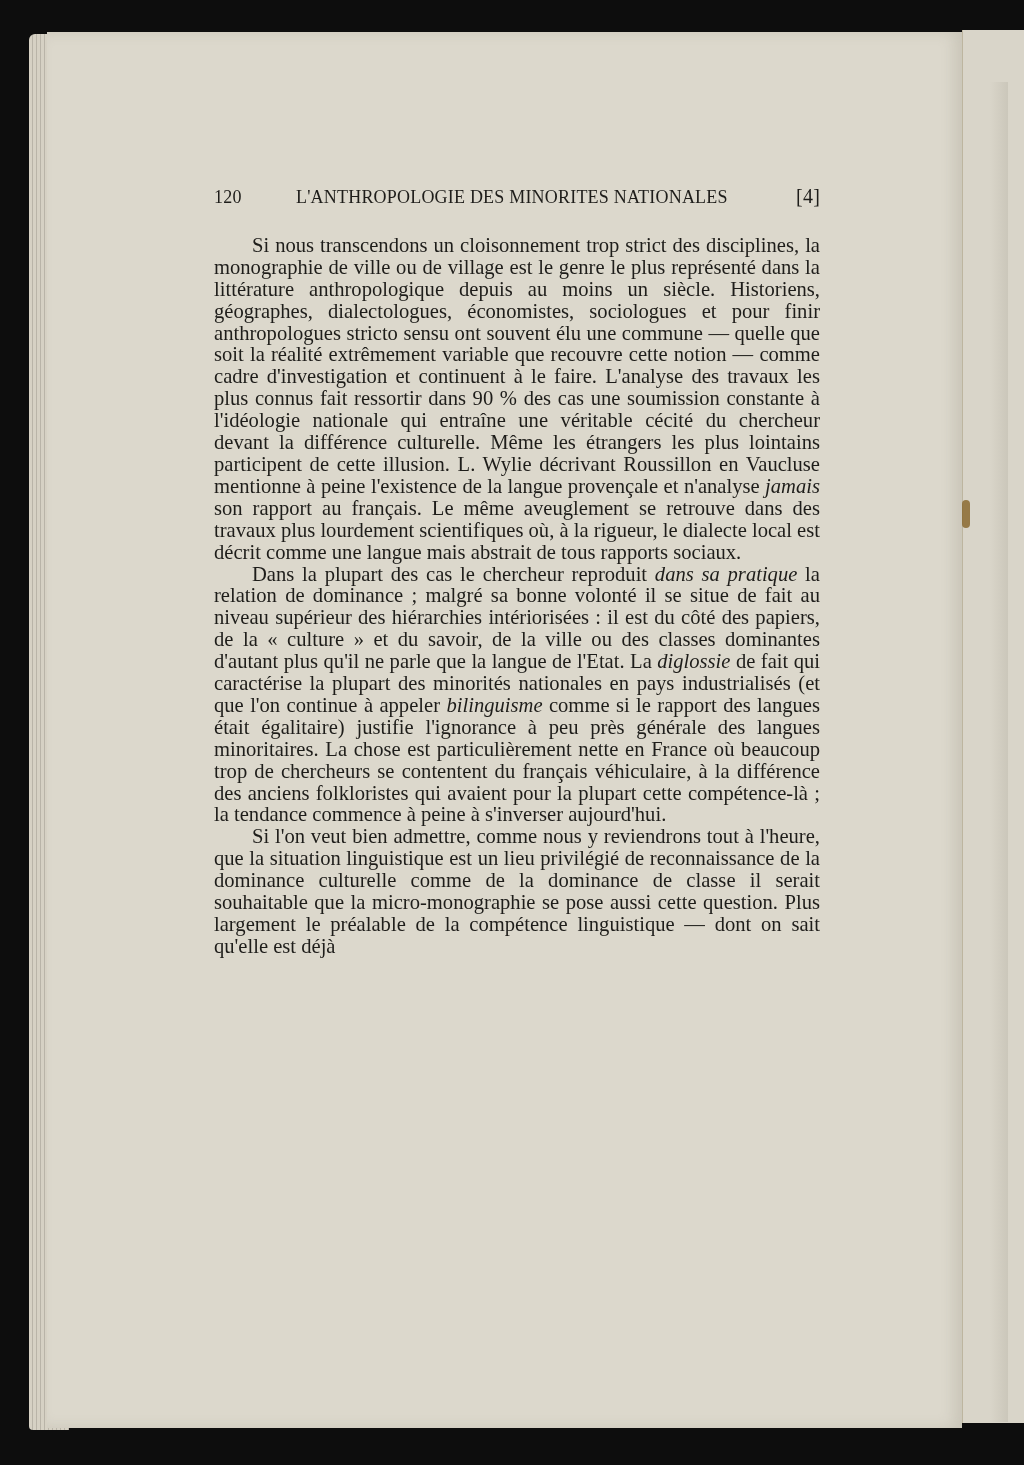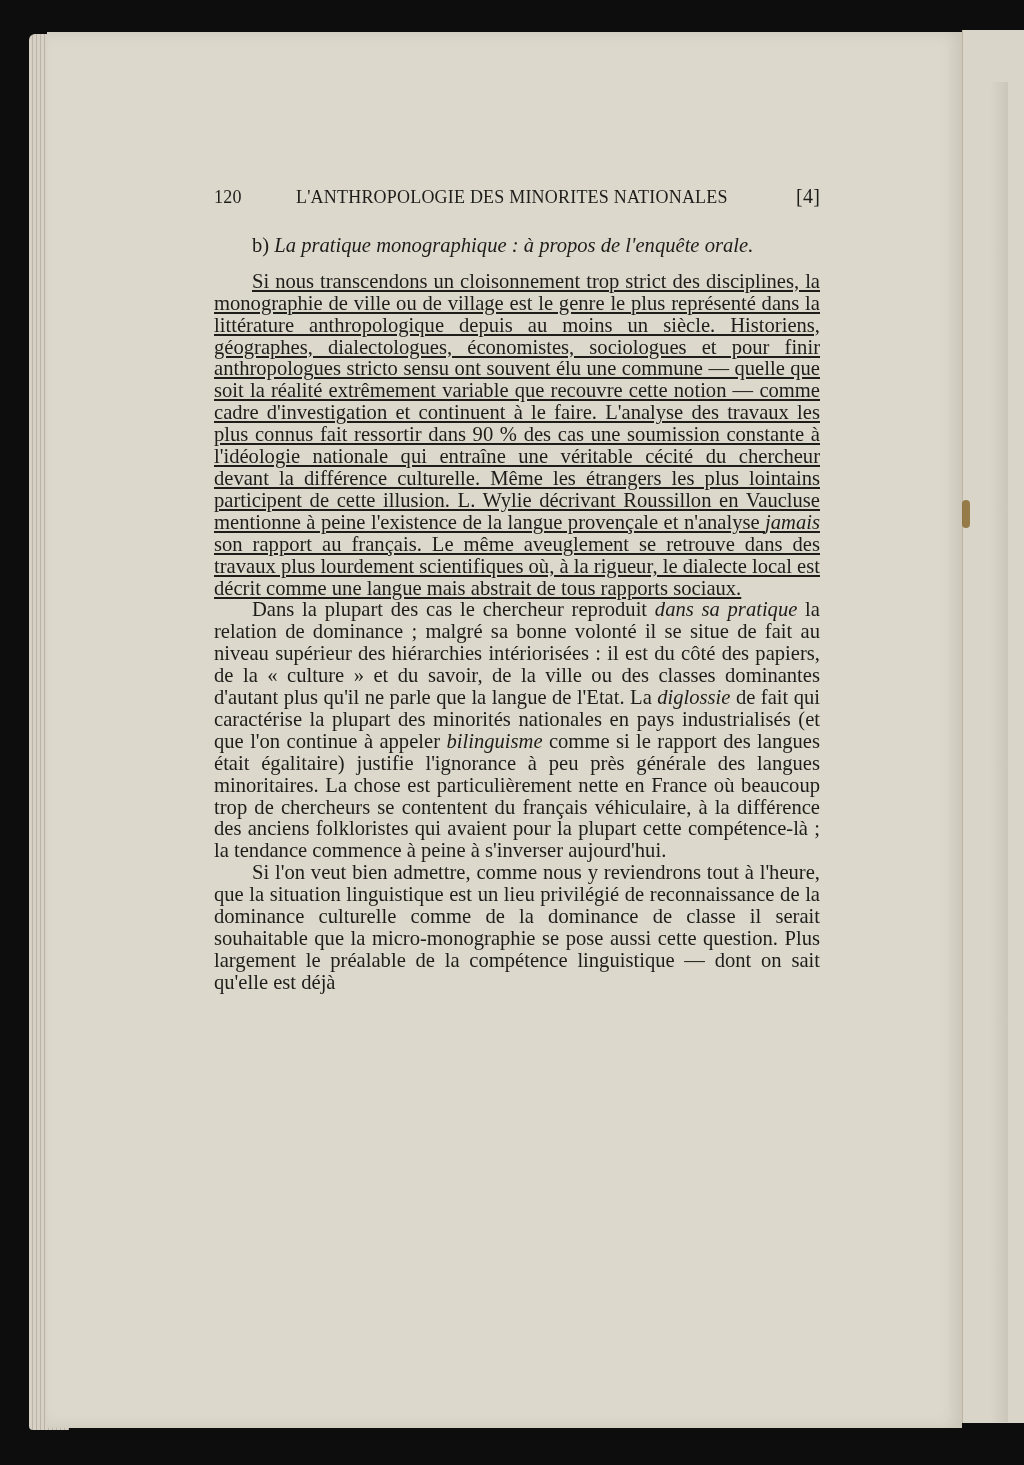--- a/index.html
+++ b/index.html
@@ -60,23 +60,19 @@
 <div class="stain"></div>
 
 <div class="text">
   <div class="running-head">
     <span>120</span>
     <span class="title">L'ANTHROPOLOGIE DES MINORITES NATIONALES</span>
     <span class="sect">[4]</span>
   </div>
 
 
-  <p class="heading">
-    <span>b)</span>
-    <em>La pratique monographique : à propos de l'enquête orale.</em>
-  </p>
 
   <p class="indent"><span>Si nous transcendons un cloisonnement trop strict des disciplines, la monographie de ville ou de village est le genre le plus représenté dans la littérature anthropologique depuis au moins un siècle. Historiens, géographes, dialectologues, économistes, sociologues et pour finir anthropologues stricto sensu ont souvent élu une commune — quelle que soit la réalité extrêmement variable que recouvre cette notion — comme cadre d'investigation et continuent à le faire. L'analyse des travaux les plus connus fait ressortir dans 90 % des cas une soumission constante à l'idéologie nationale qui entraîne une véritable cécité du chercheur devant la différence culturelle. Même les étrangers les plus lointains participent de cette illusion. L. Wylie décrivant Roussillon en Vaucluse mentionne à peine l'existence de la langue provençale et n'analyse </span><em>jamais</em><span> son rapport au français. Le même aveuglement se retrouve dans des travaux plus lourdement scientifiques où, à la rigueur, le dialecte local est décrit comme une langue mais abstrait de tous rapports sociaux.</span></p>
 
   <p class="indent"><span>Dans la plupart des cas le chercheur reproduit </span><em>dans sa pratique</em><span> la relation de dominance ; malgré sa bonne volonté il se situe de fait au niveau supérieur des hiérarchies intériorisées : il est du côté des papiers, de la « culture » et du savoir, de la ville ou des classes dominantes d'autant plus qu'il ne parle que la langue de l'Etat. La </span><em>diglossie</em><span> de fait qui caractérise la plupart des minorités nationales en pays industrialisés (et que l'on continue à appeler </span><em>bilinguisme</em><span> comme si le rapport des langues était égalitaire) justifie l'ignorance à peu près générale des langues minoritaires. La chose est particulièrement nette en France où beaucoup trop de chercheurs se contentent du français véhiculaire, à la différence des anciens folkloristes qui avaient pour la plupart cette compétence-là ; la tendance commence à peine à s'inverser aujourd'hui.</span></p>
 
   <p class="indent">Si l'on veut bien admettre, comme nous y reviendrons tout à l'heure, que la situation linguistique est un lieu privilégié de reconnaissance de la dominance culturelle comme de la dominance de classe il serait souhaitable que la micro-monographie se pose aussi cette question. Plus largement le préalable de la compétence linguistique — dont on sait qu'elle est déjà</p>
 </div>
 
 </body></html>

